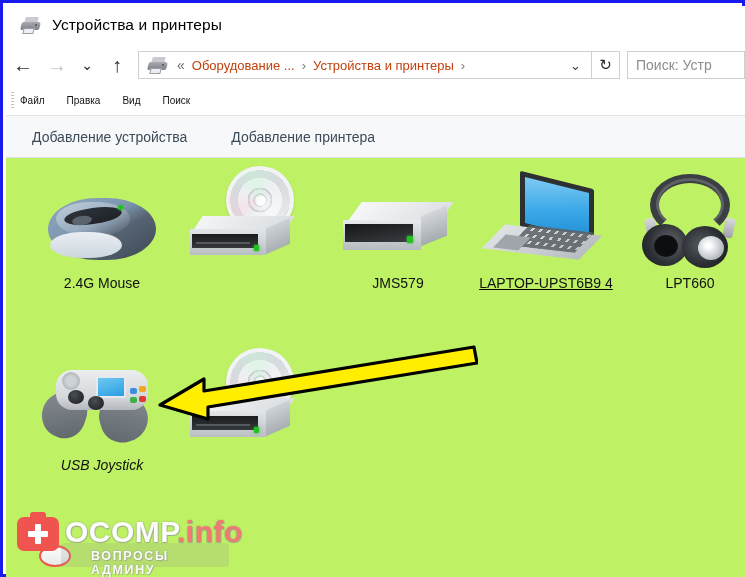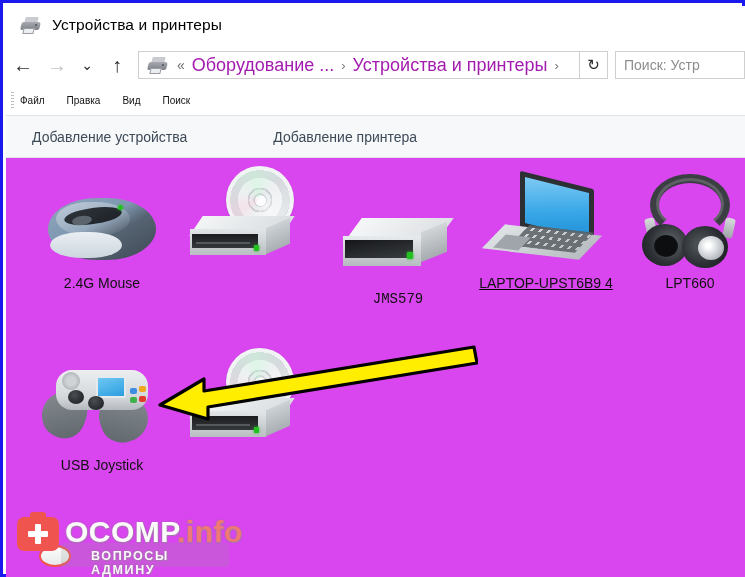--- a/index.html
+++ b/index.html
@@ -101,38 +101,38 @@
     background: #ffffff;
     display: flex;
     align-items: center;
     padding: 0 4px 0 8px;
     min-width: 0;
   }
   #addressbar .crumb-sep-dbl {
     font-size: 14px; color: #6b6b6b; margin: 0 7px 0 8px;
   }
   #addressbar .crumb {
-    font-size: 18px; color: #a21caf; white-space: nowrap;
+    font-size: 13px; color: #c2410c; white-space: nowrap;
   }
   #addressbar .crumb-sep {
     font-size: 13px; color: #7a7a7a; margin: 0 7px; flex: 0 0 auto;
   }
   #addressbar .spacer { flex: 1 1 auto; min-width: 8px; }
   #addressbar .chev { font-size: 13px; color:#3a3a3a; padding: 0 6px; }
 
   #refresh-btn {
     width: 28px; height: 28px;
     border: 1px solid #cfcfcf; border-left: none;
     background: #ffffff;
     display: flex; align-items: center; justify-content: center;
     font-size: 15px; color: #2b2b2b;
     flex: 0 0 auto;
   }
   #searchbox {
-    width: 130px; height: 28px;
+    width: 118px; height: 28px;
     margin-left: 7px;
     border: 1px solid #cfcfcf;
     background: #ffffff;
     display: flex; align-items: center;
     padding-left: 8px;
     overflow: hidden;
     flex: 0 0 auto;
   }
   #searchbox .ph { font-size: 14px; color: #8d8d8d; white-space: nowrap; }
 
@@ -159,33 +159,32 @@
   
   #cmdbar {
     position: absolute;
     left: 0; top: 110px;
     width: 739px; height: 42px;
     background: #f7f8fa;
     border-bottom: 1px solid #e0e2e6;
     display: flex;
     align-items: center;
     padding-left: 26px;
-    gap: 42px;
   }
   #cmdbar .cmd {
     font-size: 14px; color: #3d4a57;
     margin-right: 44px;
   }
 
   
   #content {
     position: absolute;
     left: 0; top: 152px;
     width: 739px; height: 419px;
-    background: #d946ef;
+    background: #bef264;
   }
 
   .device {
     position: absolute;
     width: 148px;
     text-align: center;
   }
   .device .icon-box {
     height: 100px;
     display: flex;
@@ -564,21 +563,21 @@
             <span class="box-top"></span>
               <span class="box-side"></span>
               <span class="box-front"></span>
             <span class="slot"></span>
               <span class="slot-line"></span>
               <span class="led"></span>
           </div>
         </div>
       </div>
 
-      <div class="device" style="left:318px; top:24px;font-family:Liberation Mono, monospace;">
+      <div class="device" style="left:318px; top:8px;">
         <div class="icon-box">
           <div class="ico-box">
             <span class="top"></span>
               <span class="side"></span>
               <span class="front"></span>
             <span class="slot"></span>
               <span class="led"></span>
           </div>
         </div>
         <div class="label">JMS579</div>
@@ -604,21 +603,21 @@
               <span class="band-hi"></span>
             <span class="slideL"></span>
               <span class="slideR"></span>
             <span class="cupL"></span>
               <span class="cupR"></span>
           </div>
         </div>
         <div class="label">LPT660</div>
       </div>
 
-      <div class="device" style="left:22px;  top:190px;">
+      <div class="device" style="left:22px;  top:190px;font-style:italic;">
         <div class="icon-box">
           <div class="ico-pad">
             <span class="gripL"></span>
               <span class="gripR"></span>
               <span class="body"></span>
             <span class="dpad"></span>
               <span class="screen"></span>
             <span class="stickA"></span>
               <span class="stickB"></span>
             <span class="b1"></span>

